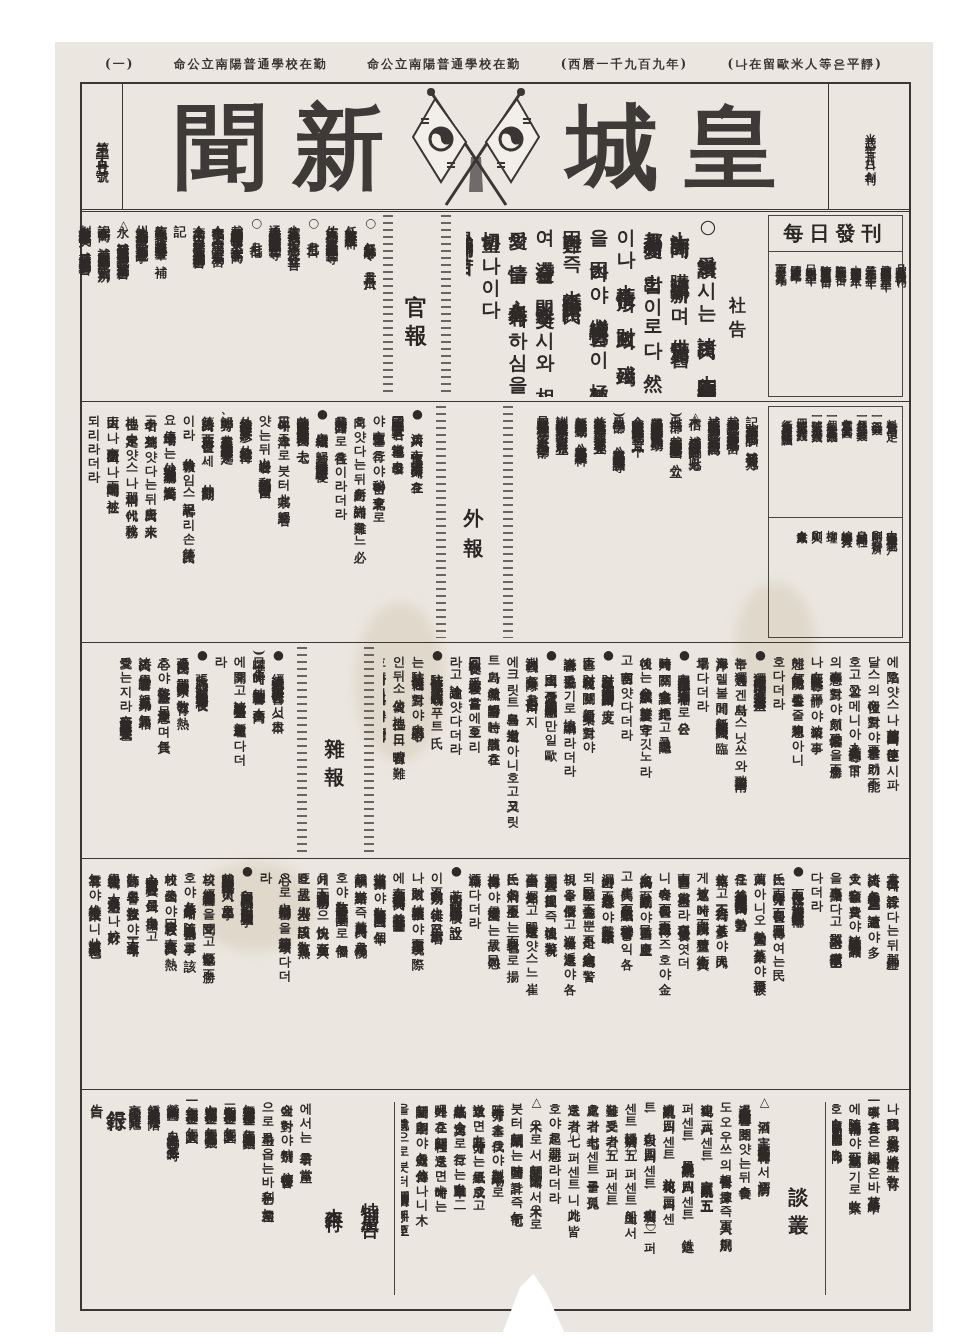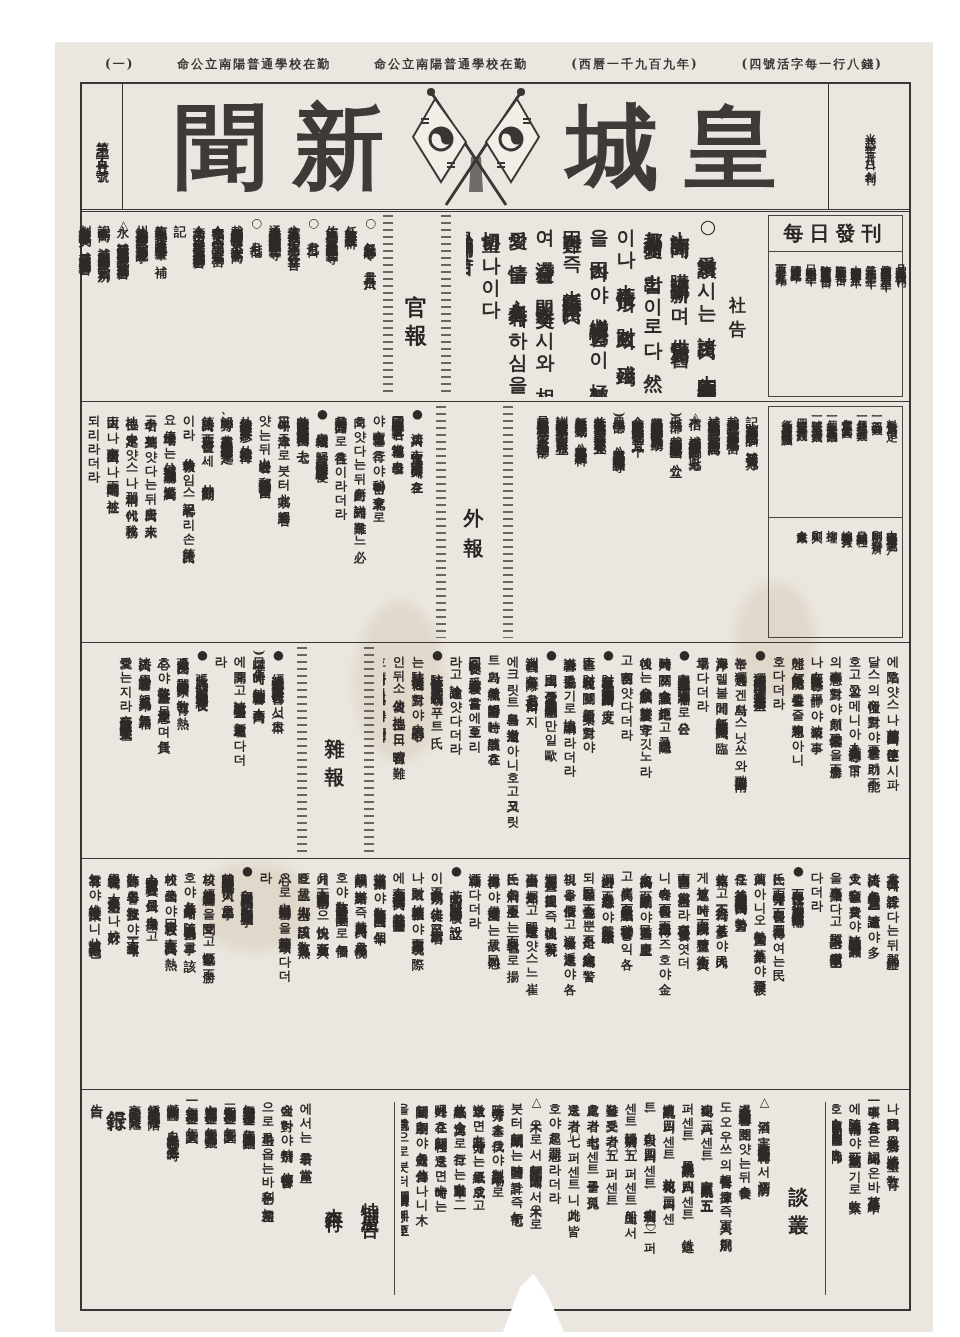--- a/index.html
+++ b/index.html
@@ -49,21 +49,21 @@
 </style>
 </head>
 <body>
 
 <div class="paper">
   <div class="stain" style="left:300px;top:560px;width:90px;height:160px;"></div>
   <div class="stain" style="left:680px;top:540px;width:80px;height:120px;"></div>
   <div class="stain" style="left:140px;top:820px;width:120px;height:90px;"></div>
 
   <div class="topline">
-    <span>(四號活字每一行八錢)</span>
+    <span>(나在留歐米人等은平靜)</span>
     <span>(西曆一千九百九年)</span>
     <span>命公立南陽普通學校在勤</span>
     <span>命公立南陽普通學校在勤</span>
     <span>(一)</span>
   </div>
 
   <div class="frame">
 
     <div class="masthead">
       <div class="issue-col">第三千一百廿二號</div>

